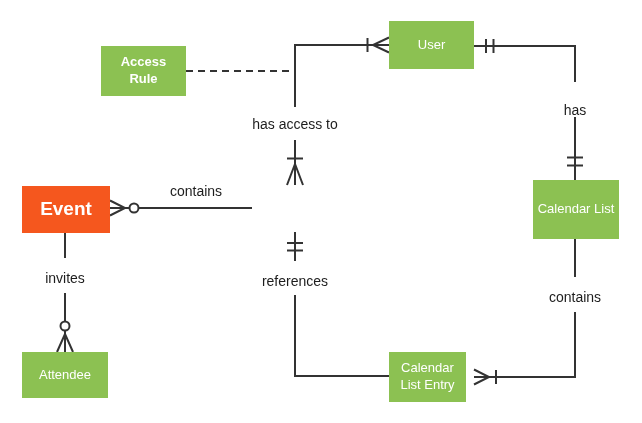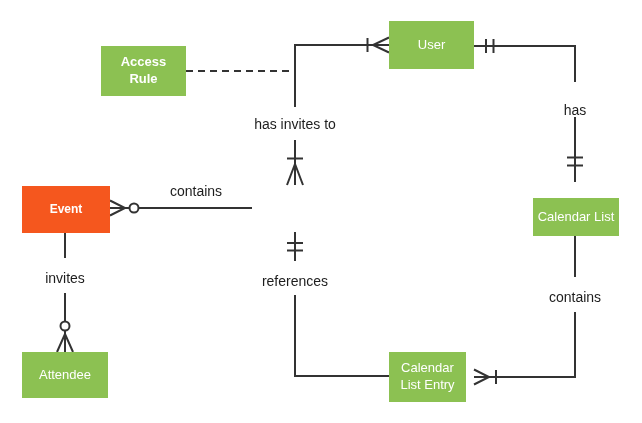--- a/index.html
+++ b/index.html
@@ -7,21 +7,21 @@
     position:relative;width:642px;height:423px;background:#ffffff;overflow:hidden;
     font-family:"Liberation Sans",sans-serif;
   }
   .connector-layer{position:absolute;left:0;top:0;width:642px;height:423px;}
   .entity{
     position:absolute;display:flex;align-items:center;justify-content:center;
     text-align:center;color:#ffffff;font-size:13px;line-height:1.3;padding:0 4px;
     box-sizing:border-box;
   }
   .entity.green{background:#8cc152;font-weight:400;}
-  .entity.orange{background:#f5571e;font-weight:700;font-size:12px;}
+  .entity.orange{background:#f5571e;font-weight:700;font-size:19px;}
   .rel-label{
     position:absolute;transform:translate(-50%,-50%);white-space:nowrap;
     font-size:14px;color:#1d1d1d;
   }
 </style>
 </head>
 <body>
 
 <div class="canvas">
 
@@ -83,33 +83,33 @@
 
   <div class="entity green" style="left:389px;top:21px;width:85px;height:48px;">
     <span>User</span>
   </div>
 
   <div class="entity orange" style="left:22px;top:186px;width:88px;height:47px;">
     <span>Event</span>
   </div>
 
 
-  <div class="entity green" style="left:533px;top:198px;width:86px;height:38px;">
+  <div class="entity green" style="left:533px;top:180px;width:86px;height:59px;">
     <span>Calendar List</span>
   </div>
 
   <div class="entity green" style="left:22px;top:352px;width:86px;height:46px;">
     <span>Attendee</span>
   </div>
 
   <div class="entity green" style="left:389px;top:352px;width:77px;height:50px;">
     <span>Calendar List Entry</span>
   </div>
 
-  <div class="rel-label" style="left:295px;top:124px;">has invites to</div>
+  <div class="rel-label" style="left:295px;top:124px;">has access to</div>
 
   <div class="rel-label" style="left:196px;top:191px;">contains</div>
 
   <div class="rel-label" style="left:575px;top:101px;margin-top:9px;">has</div>
 
   <div class="rel-label" style="left:295px;top:281px;">references</div>
 
   <div class="rel-label" style="left:575px;top:297px;">contains</div>
 
   <div class="rel-label" style="left:65px;top:278px;">invites</div>

